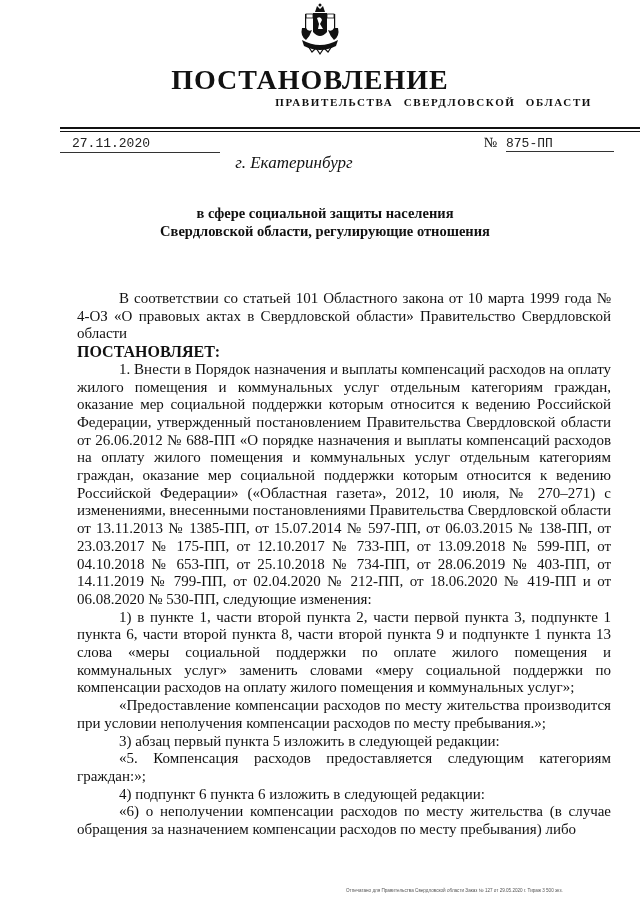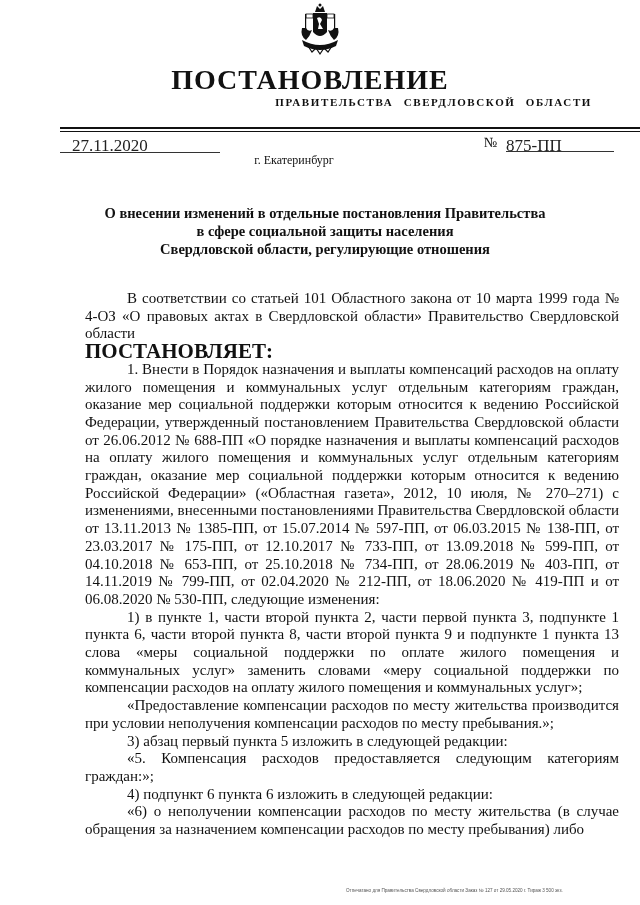--- a/index.html
+++ b/index.html
@@ -3,32 +3,32 @@
 <meta charset="utf-8">
 <style>
   html, body { margin: 0; padding: 0; background: #ffffff; }
   body { width: 640px; height: 905px; position: relative; overflow: hidden; color: #111; font-family: "Liberation Serif", "DejaVu Serif", serif; }
   .emblem { position: absolute; left: 298px; top: 2px; width: 44px; height: 58px; }
   .title { position: absolute; top: 64px; left: 0; width: 620px; text-align: center; font-weight: bold; font-size: 28px; letter-spacing: 1px; margin: 0; }
   .subtitle { position: absolute; top: 96px; left: 60px; width: 532px; text-align: right; font-weight: bold; font-size: 11px; letter-spacing: 1.6px; word-spacing: 6px; }
   .rule1 { position: absolute; top: 127px; left: 60px; width: 580px; height: 0; border-top: 2px solid #111; }
   .rule2 { position: absolute; top: 131px; left: 60px; width: 580px; height: 0; border-top: 1px solid #111; }
   .date-wrap { position: absolute; top: 135px; left: 60px; width: 160px; border-bottom: 1px solid #333; height: 17px; }
-  .mono { font-family: Liberation Serif, serif; font-size: 17px; color: #222; }
+  .mono { font-family: Liberation Mono, monospace; font-size: 13px; color: #222; }
   .date { position: absolute; left: 12px; top: 1px; }
   .num-wrap { position: absolute; top: 135px; left: 484px; width: 130px; height: 17px; }
   .num-sign { position: absolute; left: 0; top: 0; font-size: 14px; }
   .num-line { position: absolute; left: 22px; width: 108px; top: 0; height: 16px; border-bottom: 1px solid #333; }
   .num { position: absolute; left: 0; top: 1px; }
-  .city { position: absolute; top: 153px; left: 0; width: 588px; text-align: center; font-size: 12px; }
+  .city { position: absolute; top: 153px; left: 0; width: 588px; text-align: center; font-size: 17px; font-style: italic; }
   .heading { position: absolute; top: 204px; left: 90px; width: 470px; text-align: center; font-weight: bold; font-size: 14.5px; line-height: 18px; }
-  .body { position: absolute; top: 290px; left: 77px; width: 534px; font-size: 15px; line-height: 17.7px; text-align: justify; margin-left: 8px; }
+  .body { position: absolute; top: 290px; left: 77px; width: 534px; font-size: 15px; line-height: 17.7px; text-align: justify; }
   .body p { margin: 0; }
   .indent { text-indent: 42px; }
-  .decree { font-weight: bold; font-size: 21px; margin: 0; }
+  .decree { font-weight: bold; font-size: 16px; margin: 0; }
   .footer { position: absolute; top: 888px; left: 346px; width: 290px; font-family: "Liberation Sans", "DejaVu Sans", sans-serif; font-size: 4.6px; color: #555; white-space: nowrap; }
 </style>
 </head>
 <body>
 
 <div class="emblem">
   <svg width="44" height="58" viewBox="0 0 44 58">
 
     <path d="M17 10 L19 4 L22 7 L25 4 L27 10 Z" fill="#111"></path>
     <circle cx="22" cy="3" r="1.5" fill="#111"></circle>
@@ -62,21 +62,20 @@
 <div class="num-wrap">
   <span class="num-sign">№</span>
   <div class="num-line">
     <span class="num mono">875-ПП</span>
   </div>
 </div>
 
 <div class="city">г. Екатеринбург</div>
 
 <div class="heading">
-  <div>О внесении изменений в отдельные постановления Правительства</div>
   <div>в сфере социальной защиты населения</div>
   <div>Свердловской области, регулирующие отношения</div>
 </div>
 
 <div class="body">
   <p class="indent">В соответствии со статьей 101 Областного закона от 10 марта 1999 года № 4-ОЗ «О правовых актах в Свердловской области» Правительство Свердловской области</p>
   <p class="decree">ПОСТАНОВЛЯЕТ:</p>
   <p class="indent">1. Внести в Порядок назначения и выплаты компенсаций расходов на оплату жилого помещения и коммунальных услуг отдельным категориям граждан, оказание мер социальной поддержки которым относится к ведению Российской Федерации, утвержденный постановлением Правительства Свердловской области от 26.06.2012 № 688-ПП «О порядке назначения и выплаты компенсаций расходов на оплату жилого помещения и коммунальных услуг отдельным категориям граждан, оказание мер социальной поддержки которым относится к ведению Российской Федерации» («Областная газета», 2012, 10 июля, № 270–271) с изменениями, внесенными постановлениями Правительства Свердловской области от 13.11.2013 № 1385-ПП, от 15.07.2014 № 597-ПП, от 06.03.2015 № 138-ПП, от 23.03.2017 № 175-ПП, от 12.10.2017 № 733-ПП, от 13.09.2018 № 599-ПП, от 04.10.2018 № 653-ПП, от 25.10.2018 № 734-ПП, от 28.06.2019 № 403-ПП, от 14.11.2019 № 799-ПП, от 02.04.2020 № 212-ПП, от 18.06.2020 № 419-ПП и от 06.08.2020 № 530-ПП, следующие изменения:</p>
   <p class="indent">1) в пункте 1, части второй пункта 2, части первой пункта 3, подпункте 1 пункта 6, части второй пункта 8, части второй пункта 9 и подпункте 1 пункта 13 слова «меры социальной поддержки по оплате жилого помещения и коммунальных услуг» заменить словами «меру социальной поддержки по компенсации расходов на оплату жилого помещения и коммунальных услуг»;</p>
   <p class="indent">«Предоставление компенсации расходов по месту жительства производится при условии неполучения компенсации расходов по месту пребывания.»;</p>

